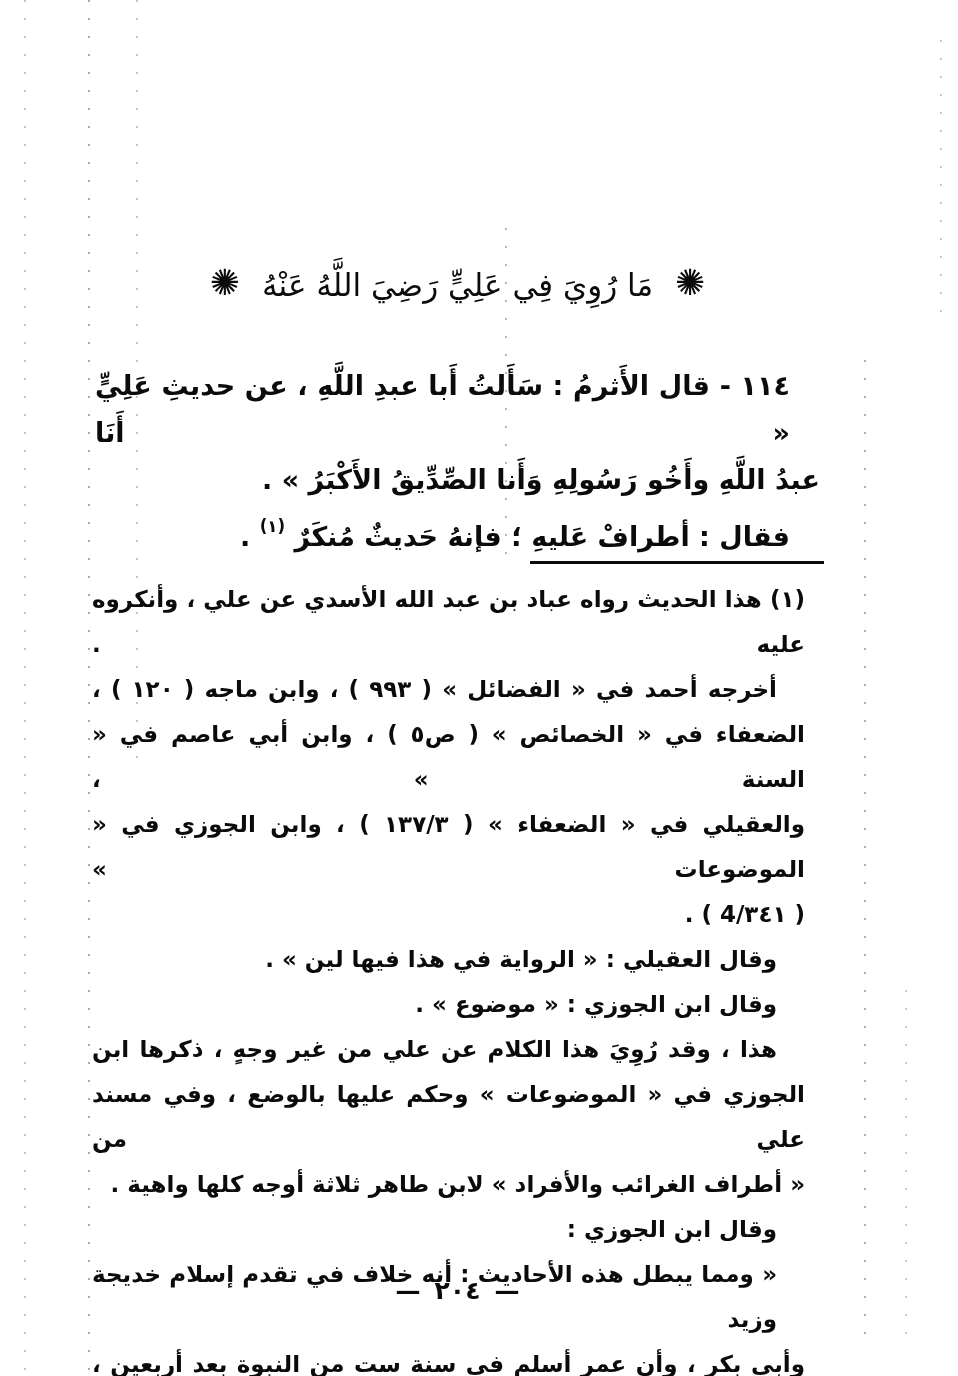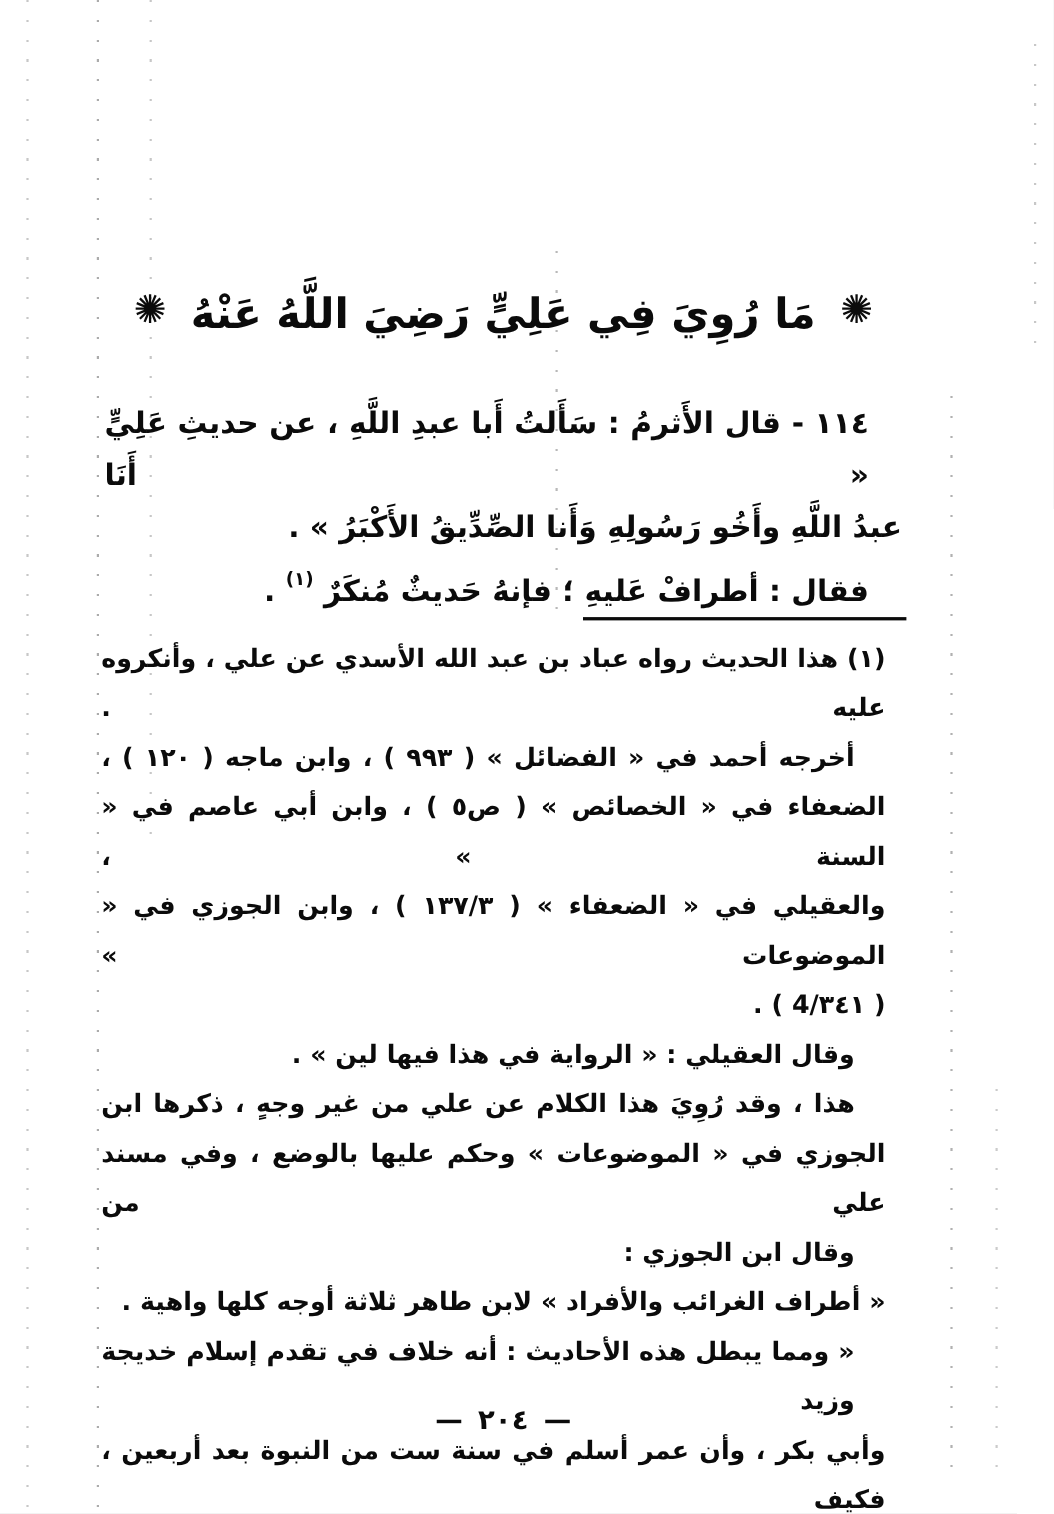--- a/index.html
+++ b/index.html
@@ -36,22 +36,22 @@
     display: flex; align-items: center; justify-content: center;
     gap: 22px;
     direction: rtl;
   }
   .star {
     font-size: 36px; line-height: 1; color: #0b0b0b;
     transform: translateY(-2px);
   }
   .title-text {
     margin: 0;
-    font-size: 38px;
-    font-weight: bold;
+    font-size: 31px;
+    font-weight: normal;
     letter-spacing: 0px;
     white-space: nowrap;
   }
 
   
   .main-text {
     position: absolute;
     top: 362px; left: 95px; width: 725px;
     direction: rtl;
     font-size: 27px;
@@ -122,24 +122,25 @@
 
   <div class="fn-rule"></div>
 
   <section class="footnote" dir="rtl">
     <div class="line full">(١) هذا الحديث رواه عباد بن عبد الله الأسدي عن علي ، وأنكروه عليه .</div>
     <div class="line full indent">أخرجه أحمد في « الفضائل » ( ٩٩٣ ) ، وابن ماجه ( ١٢٠ ) ،</div>
     <div class="line full">الضعفاء في « الخصائص » ( ص٥ ) ، وابن أبي عاصم في « السنة » ،</div>
     <div class="line full">والعقيلي في « الضعفاء » ( ١٣٧/٣ ) ، وابن الجوزي في « الموضوعات »</div>
     <div class="line partial">( ٣٤١/4 ) .</div>
     <div class="line partial indent">وقال العقيلي : « الرواية في هذا فيها لين » .</div>
+    <div class="line partial indent">وقال ابن الجوزي : « موضوع » .</div>
     <div class="line full indent">هذا ، وقد رُوِيَ هذا الكلام عن علي من غير وجهٍ ، ذكرها ابن</div>
     <div class="line full">الجوزي في « الموضوعات » وحكم عليها بالوضع ، وفي مسند علي من</div>
+    <div class="line partial">« أطراف الغرائب والأفراد » لابن طاهر ثلاثة أوجه كلها واهية .</div>
     <div class="line partial indent">وقال ابن الجوزي :</div>
-    <div class="line partial">« أطراف الغرائب والأفراد » لابن طاهر ثلاثة أوجه كلها واهية .</div>
     <div class="line full indent">« ومما يبطل هذه الأحاديث : أنه خلاف في تقدم إسلام خديجة وزيد</div>
     <div class="line full">وأبي بكر ، وأن عمر أسلم في سنة ست من النبوة بعد أربعين ، فكيف</div>
 
   </section>
 
   <footer class="page-number-row">
     <span>—</span>
     <span>٢٠٤</span>
     <span>—</span>
   </footer>

